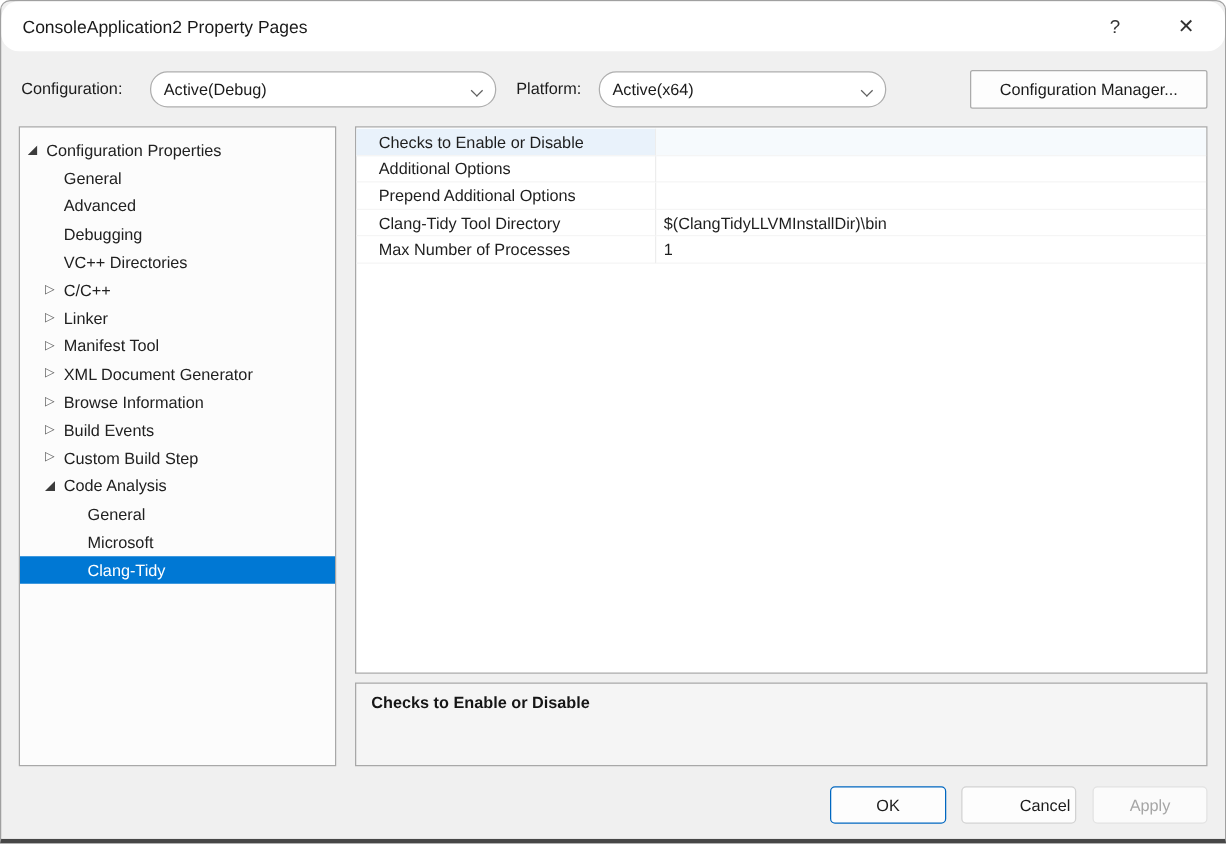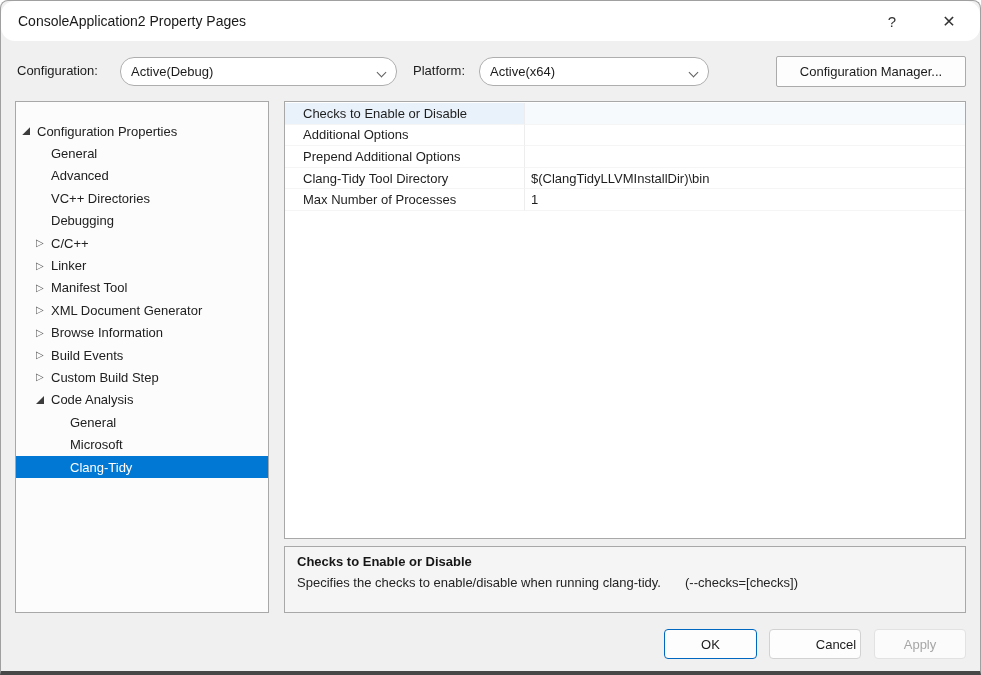--- a/index.html
+++ b/index.html
@@ -30,21 +30,21 @@
   .combo .chev { position:absolute; right:11px; top:11px; width:7px; height:7px;
                  border-left:1.4px solid #5f5f5f; border-bottom:1.4px solid #5f5f5f; transform:rotate(-45deg); }
   .combo-config { left:119px; width:277px; }
   .combo-platform { left:478px; width:230px; }
   .cm-btn { position:absolute; left:775px; top:55px; width:190px; height:31px; background:#fdfdfd;
             border:1px solid #ababab; border-radius:2px; font-size:13px; color:#1b1b1b;
             font-family:"Liberation Sans", sans-serif; }
 
   
   .tree-panel { position:absolute; left:14px; top:100px; width:254px; height:512px;
-                background:#fcfcfc; border:1px solid #a8a8a8; overflow:hidden; padding-top:18px; }
+                background:#fcfcfc; border:1px solid #a8a8a8; overflow:hidden; padding-top:7px; }
   .tree-row { display:flex; align-items:center; height:22.4px; font-size:13px; color:#212121; cursor:default; white-space:nowrap; }
   .tree-row.lvl0 { padding-left:6px; }
   .tree-row.lvl1 { padding-left:20px; }
   .tree-row.lvl2 { padding-left:39px; }
   .tree-row.selected { background:#0078d4; color:#ffffff; }
   .twisty { width:14px; height:100%; display:inline-flex; align-items:center; justify-content:flex-start; flex:none; }
   .twisty.expanded::before { content:""; width:8px; height:8px; background:#3c3c3c;
                              clip-path:polygon(100% 0, 100% 100%, 0 100%); }
   .twisty.collapsed::before { content:"\25B7"; font-size:10px; color:#5e5e5e; line-height:1; }
   .tree-label { padding-left:1px; }
@@ -107,25 +107,25 @@
       <div class="tree-row lvl1">
         <span class="twisty leaf"></span>
         <span class="tree-label">General</span>
       </div>
       <div class="tree-row lvl1">
         <span class="twisty leaf"></span>
         <span class="tree-label">Advanced</span>
       </div>
       <div class="tree-row lvl1">
         <span class="twisty leaf"></span>
+        <span class="tree-label">Debugging</span>
+      </div>
+      <div class="tree-row lvl1">
+        <span class="twisty leaf"></span>
         <span class="tree-label">VC++ Directories</span>
-      </div>
-      <div class="tree-row lvl1">
-        <span class="twisty leaf"></span>
-        <span class="tree-label">Debugging</span>
       </div>
       <div class="tree-row lvl1">
         <span class="twisty collapsed"></span>
         <span class="tree-label">C/C++</span>
       </div>
       <div class="tree-row lvl1">
         <span class="twisty collapsed"></span>
         <span class="tree-label">Linker</span>
       </div>
       <div class="tree-row lvl1">
@@ -184,22 +184,19 @@
         <div class="prop-value">$(ClangTidyLLVMInstallDir)\bin</div>
       </div>
       <div class="prop-row">
         <div class="prop-name">Max Number of Processes</div>
         <div class="prop-value">1</div>
       </div>
     </div>
 
   <div class="desc-box">
     <div class="desc-title">Checks to Enable or Disable</div>
-    <div class="desc-text">
-      <span>Specifies the checks to enable/disable when running clang-tidy.</span><span class="desc-hint">(--checks=[checks])</span>
-    </div>
   </div>
 
   <button class="btn btn-ok">OK</button>
   <button class="btn btn-cancel">Cancel</button>
   <button class="btn btn-apply">Apply</button>
 
 </div>
 
 </body></html>

